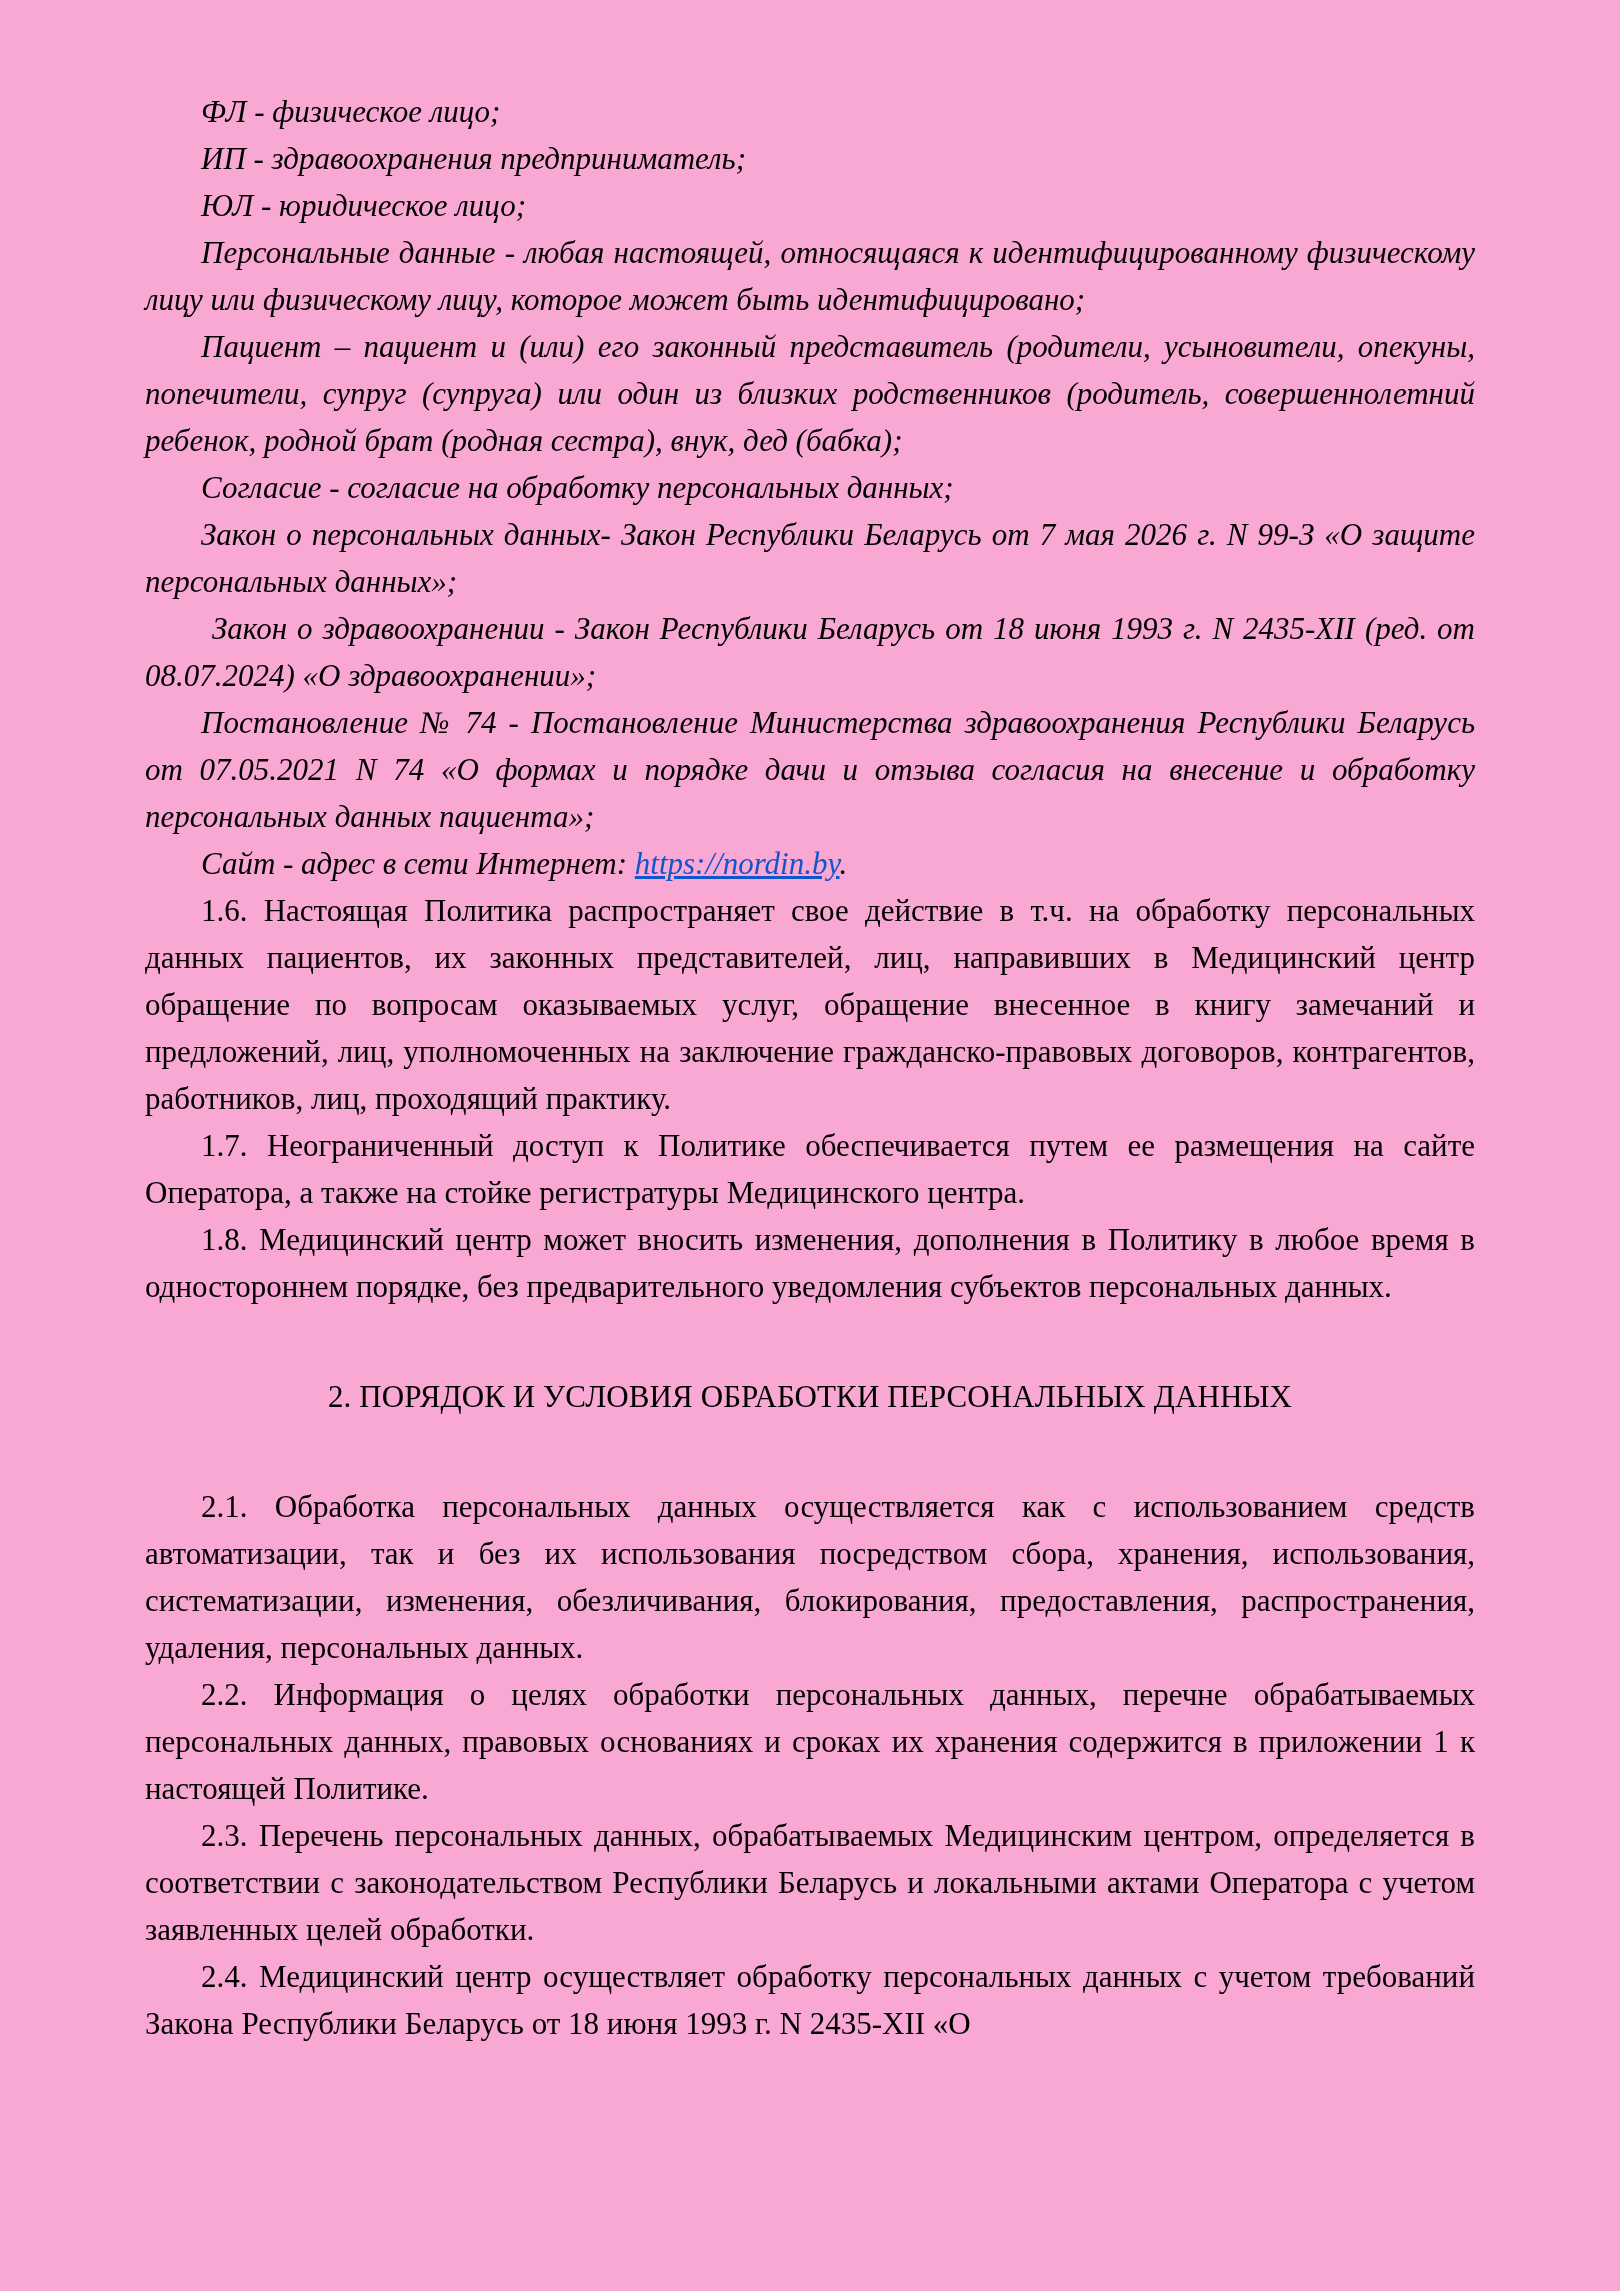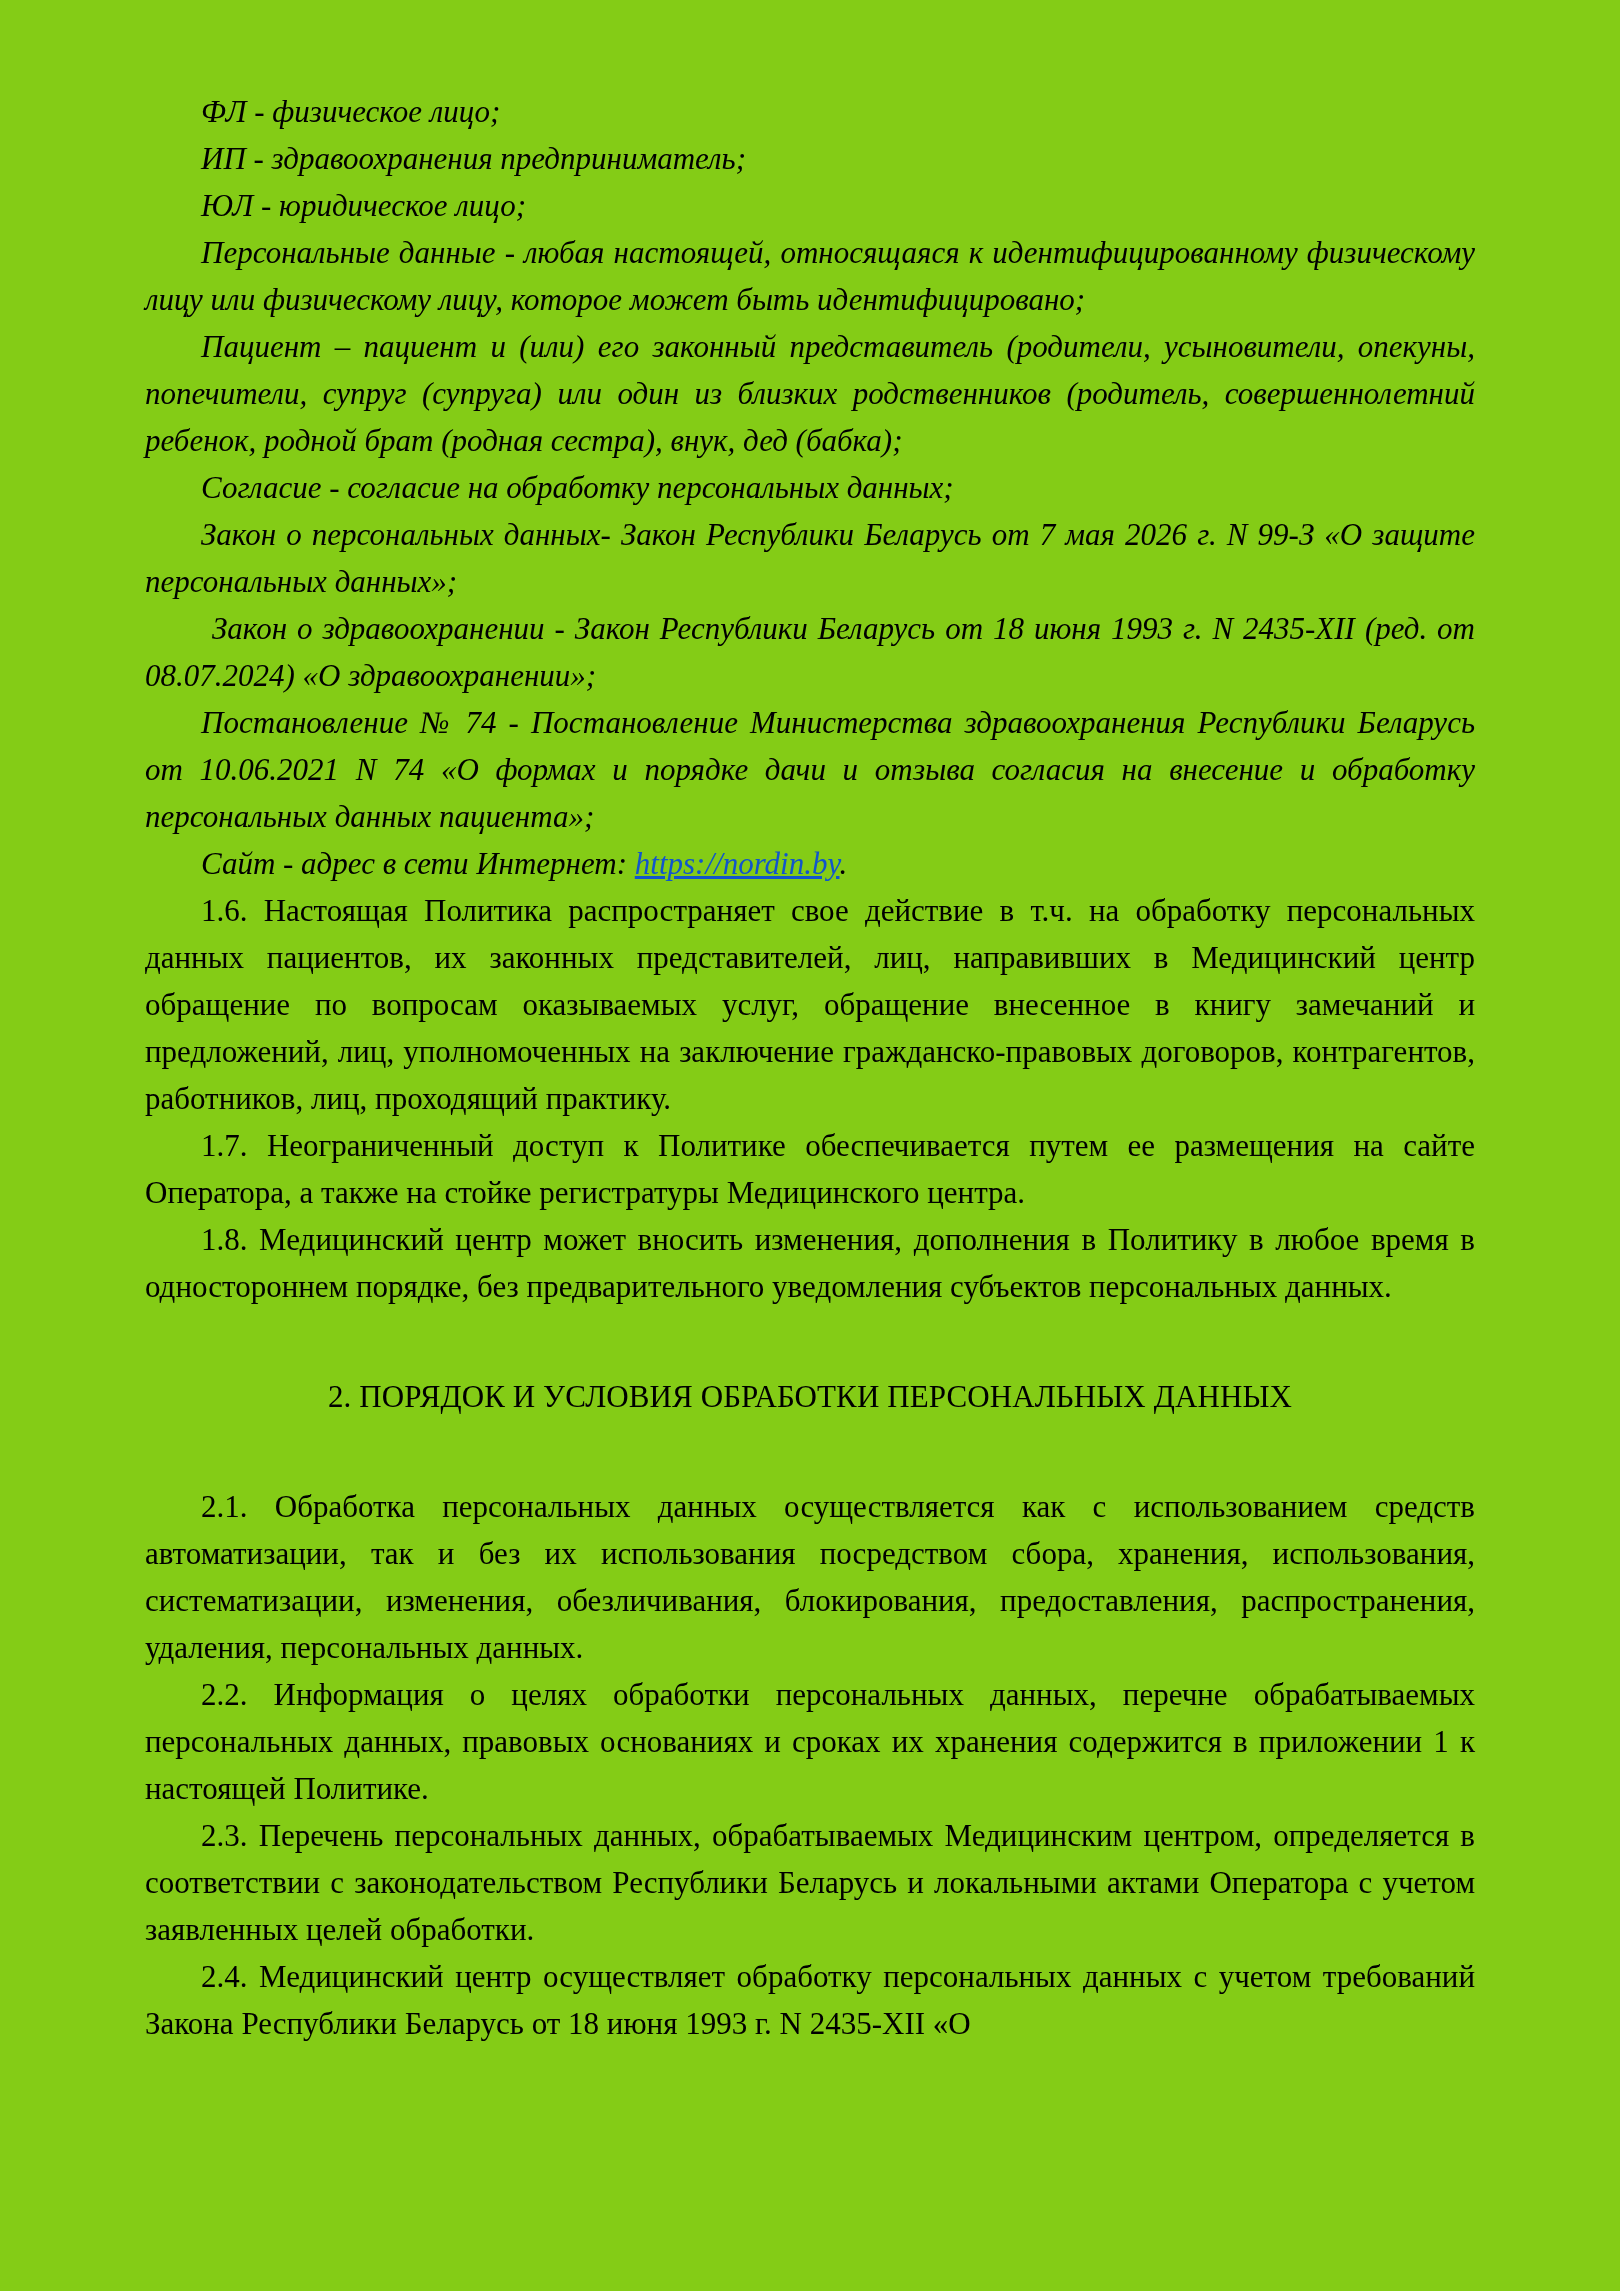--- a/index.html
+++ b/index.html
@@ -10,21 +10,21 @@
   }
   body {
     font-family: "Liberation Serif", "DejaVu Serif", serif;
     color: #000000;
   }
   .page {
     position: relative;
     width: 1620px;
     height: 2292px;
     margin: 0 auto;
-    background: #84cc16;
+    background: #f9a8d4;
     box-sizing: border-box;
     padding: 88px 72px 59px 145px;
     overflow: hidden;
   }
   .doc-body {
     width: 1330px;
   }
   
   p.para {
     margin: 0;
@@ -76,21 +76,21 @@
     <p class="para italic">Персональные данные - любая настоящей, относящаяся к идентифицированному физическому лицу или физическому лицу, которое может быть идентифицировано;</p>
 
     <p class="para italic">Пациент – пациент и (или) его законный представитель (родители, усыновители, опекуны, попечители, супруг (супруга) или один из близких родственников (родитель, совершеннолетний ребенок, родной брат (родная сестра), внук, дед (бабка);</p>
 
     <p class="para italic nofill">Согласие - согласие на обработку персональных данных;</p>
 
     <p class="para italic">Закон о персональных данных- Закон Республики Беларусь от 7 мая 2026 г. N 99-З «О защите персональных данных»;</p>
 
     <p class="para italic wide-indent"> Закон о здравоохранении - Закон Республики Беларусь от 18 июня 1993 г. N 2435-XII (ред. от 08.07.2024) «О здравоохранении»;</p>
 
-    <p class="para italic">Постановление № 74 - Постановление Министерства здравоохранения Республики Беларусь от 10.06.2021 N 74 «О формах и порядке дачи и отзыва согласия на внесение и обработку персональных данных пациента»;</p>
+    <p class="para italic">Постановление № 74 - Постановление Министерства здравоохранения Республики Беларусь от 07.05.2021 N 74 «О формах и порядке дачи и отзыва согласия на внесение и обработку персональных данных пациента»;</p>
 
     <p class="para italic nofill"><span>Сайт - адрес в сети Интернет: </span><a class="inline-link" href="#">https://nordin.by</a><span>.</span></p>
 
     <p class="para">1.6. Настоящая Политика распространяет свое действие в т.ч. на обработку персональных данных пациентов, их законных представителей, лиц, направивших в Медицинский центр обращение по вопросам оказываемых услуг, обращение внесенное в книгу замечаний и предложений, лиц, уполномоченных на заключение гражданско-правовых договоров, контрагентов, работников, лиц, проходящий практику.</p>
     <p class="para">1.7. Неограниченный доступ к Политике обеспечивается путем ее размещения на сайте Оператора, а также на стойке регистратуры Медицинского центра.</p>
     <p class="para">1.8. Медицинский центр может вносить изменения, дополнения в Политику в любое время в одностороннем порядке, без предварительного уведомления субъектов персональных данных.</p>
 
     <div class="spacer-line"></div>
 
     <h2 class="section-heading"> 2. ПОРЯДОК И УСЛОВИЯ ОБРАБОТКИ ПЕРСОНАЛЬНЫХ ДАННЫХ</h2>

